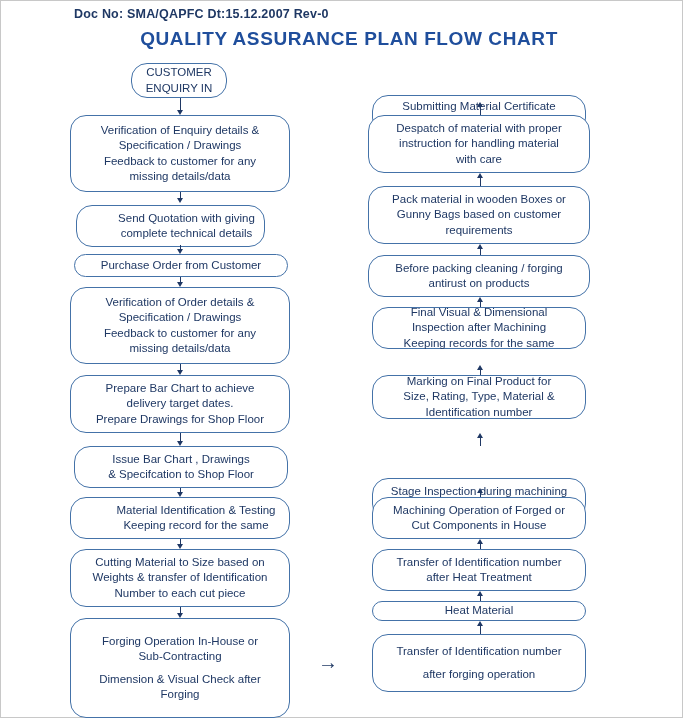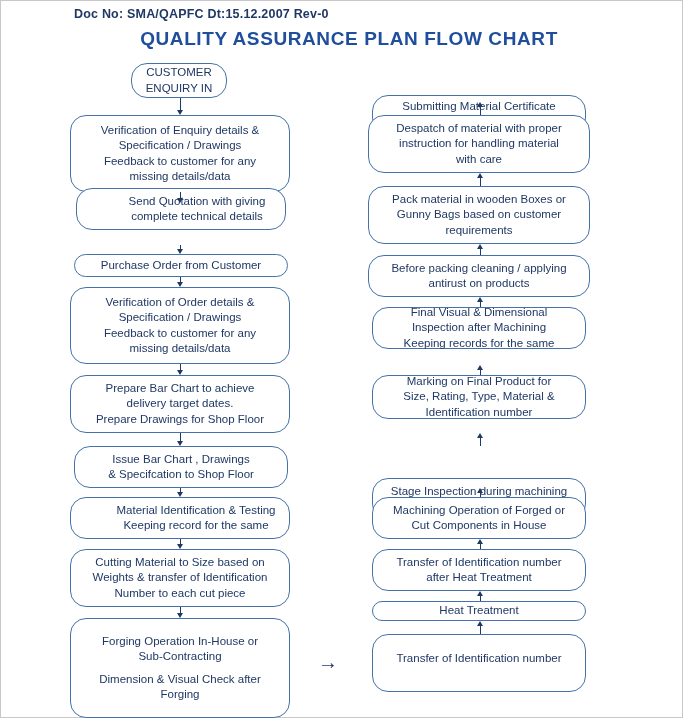--- a/index.html
+++ b/index.html
@@ -117,21 +117,21 @@
   <span class="line">ENQUIRY IN</span>
 </div>
 
 <div class="node" style="left:70px; top:115px; width:220px; height:77px;">
   <span class="line">Verification of Enquiry details &amp;</span>
   <span class="line">Specification  /  Drawings</span>
   <span class="line">Feedback to customer for any</span>
   <span class="line">missing details/data</span>
 </div>
 
-<div class="node" style="left:76px; top:188px; width:210px; height:42px;padding-left:36px;">
+<div class="node" style="left:76px; top:205px; width:189px; height:42px;padding-left:36px;">
   <span class="line">Send Quotation with giving</span>
   <span class="line">complete technical details</span>
 </div>
 
 <div class="node" style="left:74px; top:254px; width:214px; height:23px;">
   <span class="line">Purchase Order from Customer</span>
 </div>
 
 <div class="node" style="left:70px; top:287px; width:220px; height:77px;">
   <span class="line">Verification of Order details &amp;</span>
@@ -220,21 +220,21 @@
   <span class="line">with care</span>
 </div>
 
 <div class="node" style="left:368px; top:186px; width:222px; height:58px;">
   <span class="line">Pack material in wooden Boxes or</span>
   <span class="line">Gunny Bags based on customer</span>
   <span class="line">requirements</span>
 </div>
 
 <div class="node" style="left:368px; top:255px; width:222px; height:42px;">
-  <span class="line">Before packing cleaning / applying</span>
+  <span class="line">Before packing cleaning / forging</span>
   <span class="line">antirust on products</span>
 </div>
 
 <div class="node" style="left:372px; top:307px; width:214px; height:42px;">
   <span class="line">Final Visual &amp; Dimensional</span>
   <span class="line">Inspection after Machining</span>
   <span class="line">Keeping records for the same</span>
 </div>
 
 <div class="node" style="left:372px; top:375px; width:214px; height:44px;">
@@ -252,26 +252,27 @@
   <span class="line">Machining Operation of Forged or</span>
   <span class="line">Cut Components in House</span>
 </div>
 
 <div class="node" style="left:372px; top:549px; width:214px; height:42px;">
   <span class="line">Transfer of Identification number</span>
   <span class="line">after Heat Treatment</span>
 </div>
 
 <div class="node" style="left:372px; top:601px; width:214px; height:20px;">
-  <span class="line">Heat Treatment</span>
+  <span class="line">Heat Material</span>
 </div>
 
 <div class="node" style="left:372px; top:634px; width:214px; height:58px;">
   <span class="line">Transfer of Identification number</span>
   <span class="line" style="height:8px"></span>
+  <span class="line">after forging operation</span>
 </div>
 
 <div class="arrow" style="left:480px; top:102px;">
   <div class="head-up" style="top:0;"></div>
   <div class="stem" style="top:5px; height:8px;"></div>
 </div>
 <div class="arrow" style="left:480px; top:173px;">
   <div class="head-up" style="top:0;"></div>
   <div class="stem" style="top:5px; height:8px;"></div>
 </div>

